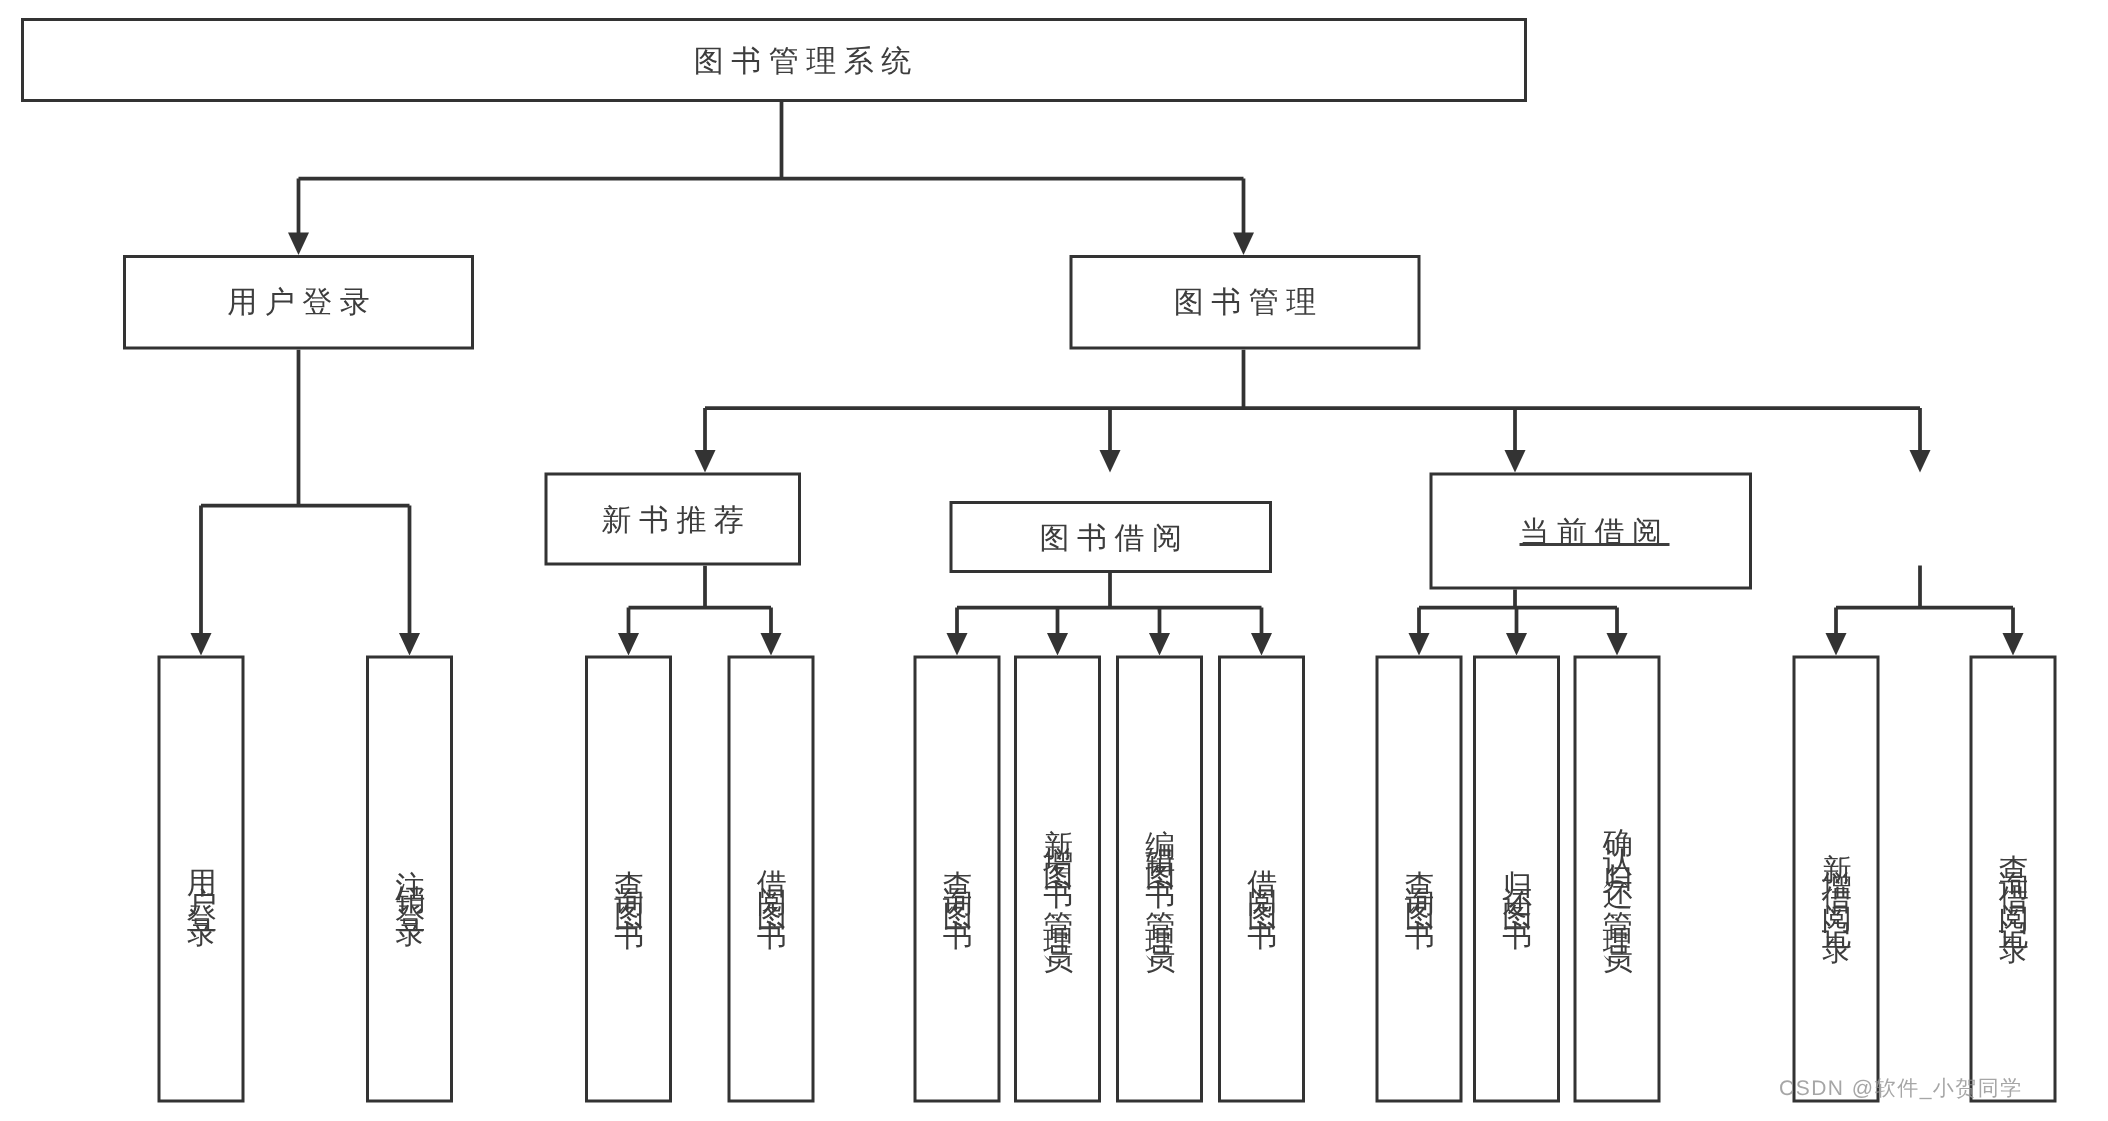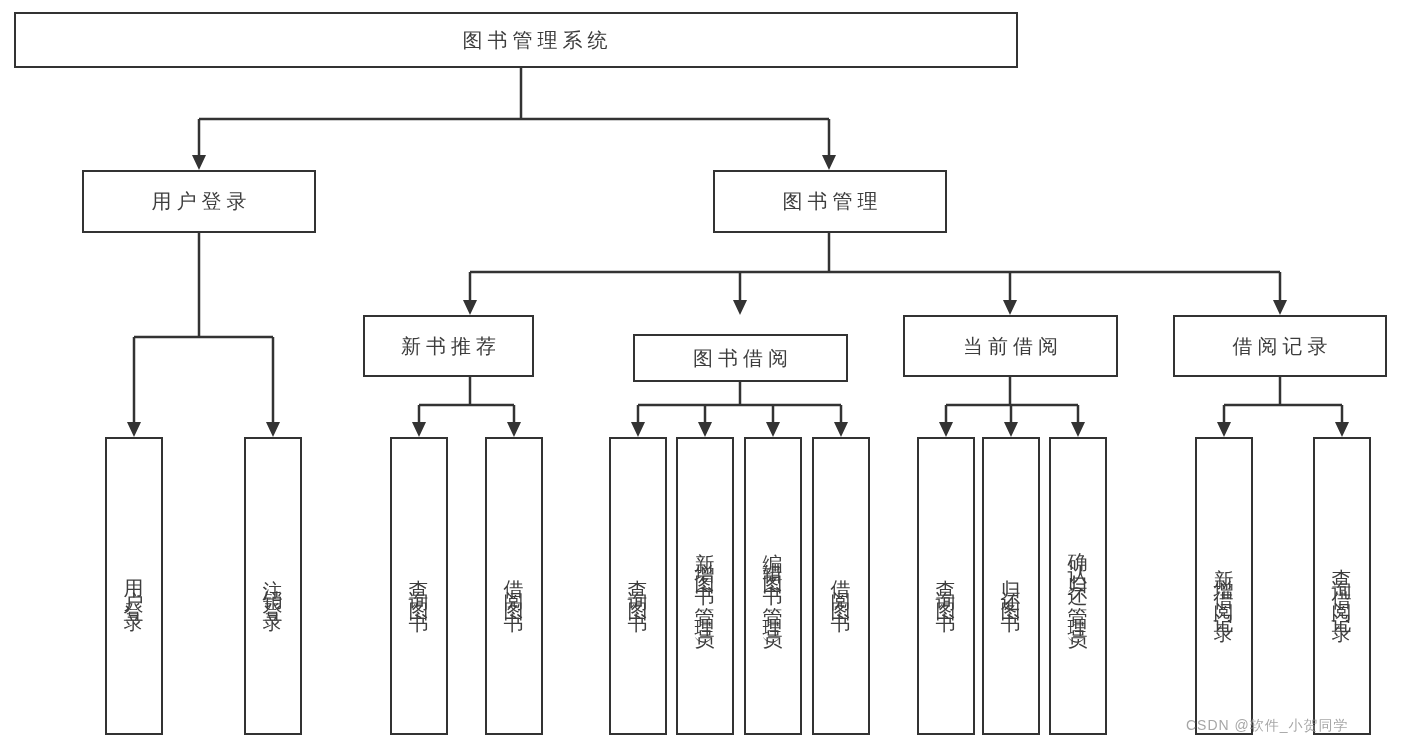--- a/index.html
+++ b/index.html
@@ -117,22 +117,21 @@
     </g>
   </svg>
 
   <div class="node" style="left:14px; top:12px; width:1004px; height:56px;padding-left:38px;">图书管理系统</div>
 
   <div class="node" style="left:82px; top:170px; width:234px; height:63px;">用户登录</div>
   <div class="node" style="left:713px; top:170px; width:234px; height:63px;">图书管理</div>
 
   <div class="node" style="left:363px; top:315px; width:171px; height:62px;">新书推荐</div>
   <div class="node" style="left:633px; top:315px; width:215px; height:48px;margin-top:19px;">图书借阅</div>
-  <div class="node" style="left:903px; top:315px; width:215px; height:62px;">当前借阅</div>
-  <div class="node" style="left:1173px; top:315px; width:214px; height:62px;">借阅记录</div>
+  <div class="node" style="left:953px; top:315px; width:215px; height:78px;text-decoration:underline;">当前借阅</div>
 
   <div class="vnode" style="left:105px;">用户登录</div>
   <div class="vnode" style="left:244px;">注销登录</div>
 
   <div class="vnode" style="left:390px;">查询图书</div>
   <div class="vnode" style="left:485px;">借阅图书</div>
 
   <div class="vnode" style="left:609px;">查询图书</div>
   <div class="vnode" style="left:676px;">新增图书（管理员）</div>
   <div class="vnode" style="left:744px;">编辑图书（管理员）</div>

